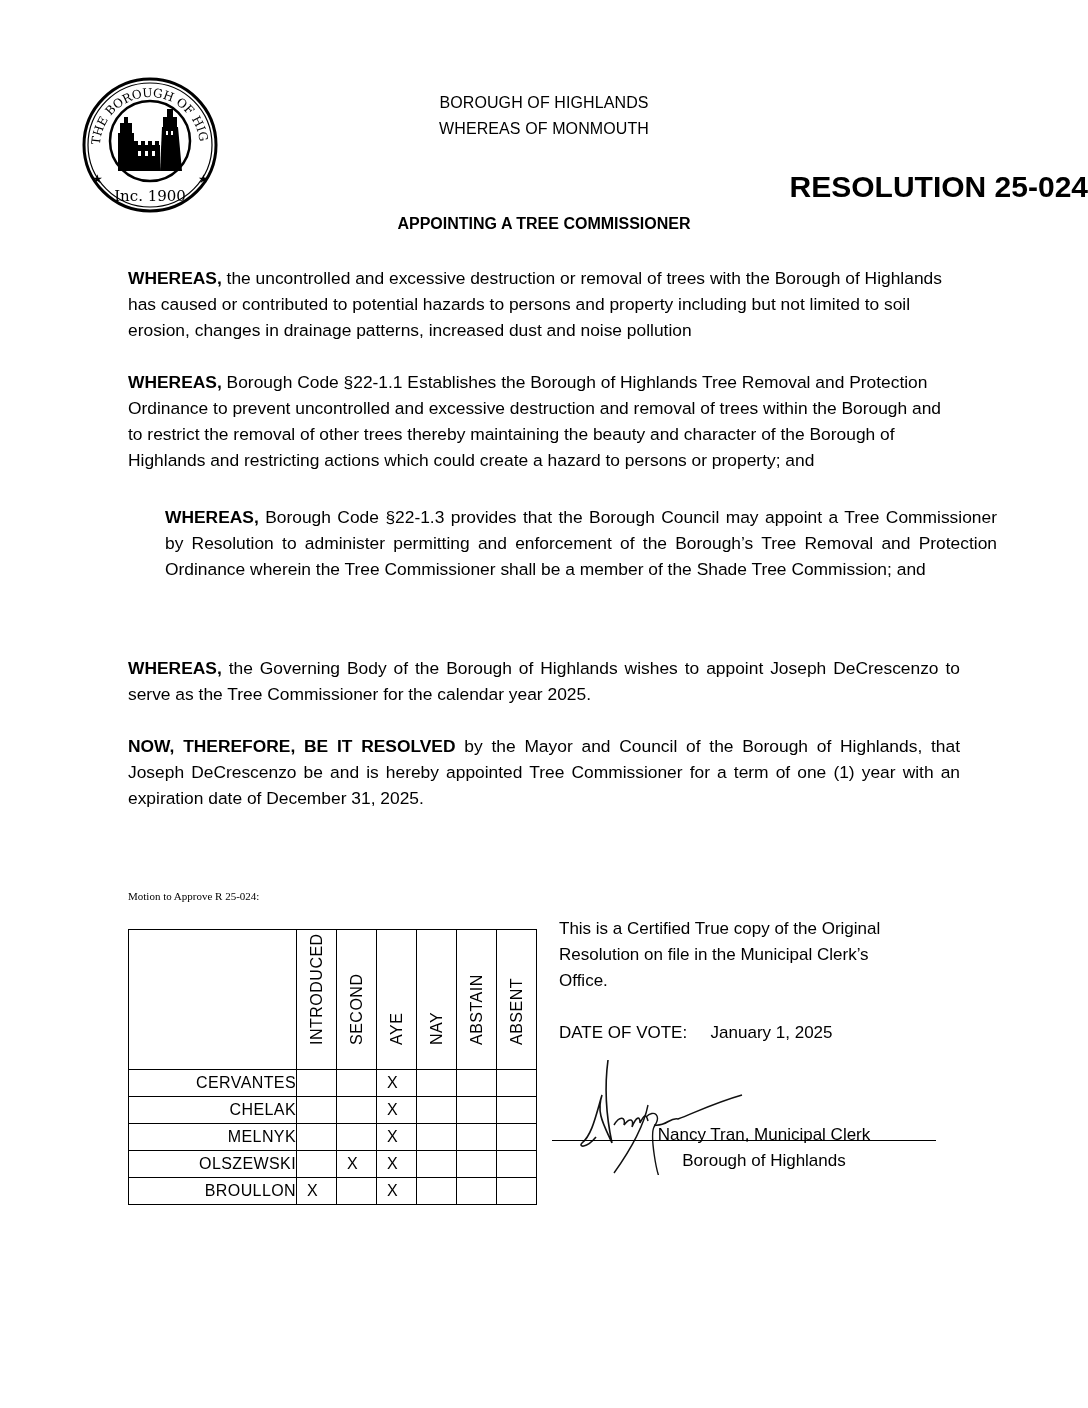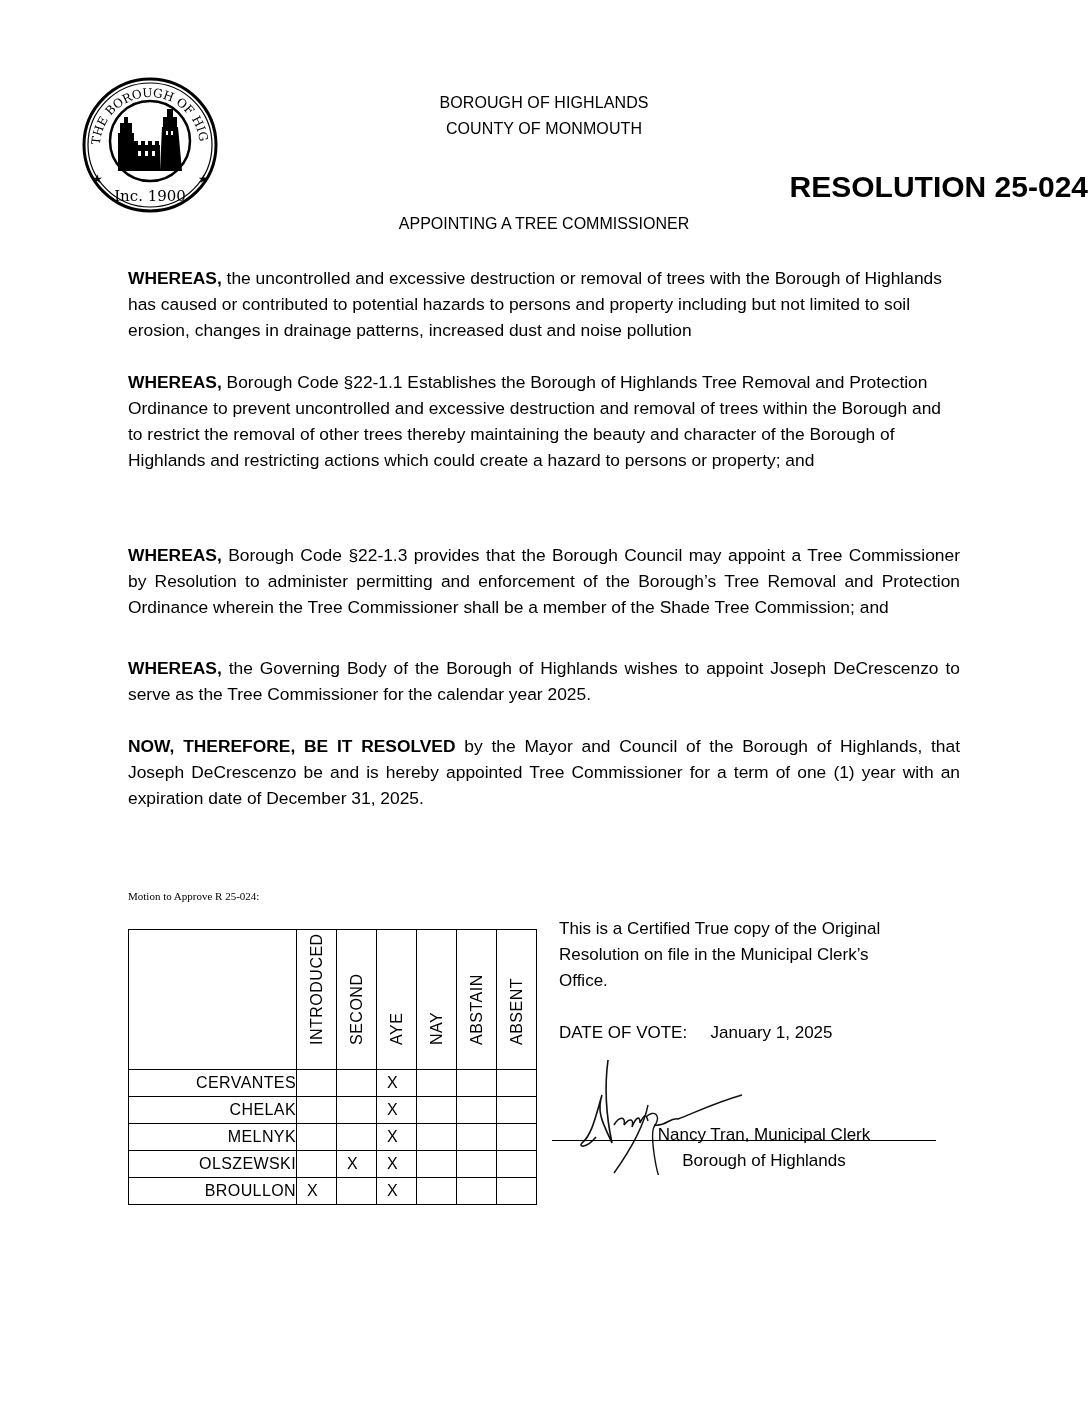--- a/index.html
+++ b/index.html
@@ -2,21 +2,21 @@
 <html><head>
 <meta charset="utf-8">
 <style>
   html, body { margin: 0; padding: 0; background: #ffffff; }
   body { width: 1088px; height: 1408px; position: relative; overflow: hidden;
          font-family: "Liberation Sans", sans-serif; color: #000; }
   .abs { position: absolute; }
   .seal { left: 78px; top: 75px; width: 145px; height: 140px; }
   .hdr-line { left: 0; width: 1088px; text-align: center; font-size: 16px; letter-spacing: 0.1px; }
   .title { left: 0; width: 1088px; text-align: right; font-size: 30px; font-weight: bold; top: 170px; }
-  .subtitle { left: 0; width: 1088px; text-align: center; font-size: 16px; font-weight: normal; top: 215px; }
+  .subtitle { left: 0; width: 1088px; text-align: center; font-size: 16px; font-weight: bold; top: 215px; }
   .para { left: 128px; width: 832px; font-size: 17.4px; line-height: 26px; font-stretch: condensed; }
   .para.justify { text-align: justify; text-align-last: left; }
   .para b { font-weight: bold; }
   .motion { left: 128px; top: 890px; font-size: 11px; font-family: Liberation Serif, serif; }
   table.votes { position: absolute; left: 128px; top: 929px; border-collapse: collapse; font-size: 16px; }
   table.votes td, table.votes th { border: 1px solid #000; padding: 0; }
   table.votes th { height: 139px; width: 39px; font-weight: normal; vertical-align: bottom; position: relative; }
   table.votes th.namehdr { width: 167px; }
   table.votes th .rot { position: absolute; left: 50%; bottom: 6px; transform-origin: 0 0;
                          transform: rotate(-90deg) translate(0, -50%); white-space: nowrap; font-size: 16px; letter-spacing: 0.5px; }
@@ -63,31 +63,31 @@
       <rect x="60" y="76" width="3" height="5"></rect>
         <rect x="67" y="76" width="3" height="5"></rect>
         <rect x="74" y="76" width="3" height="5"></rect>
       <rect x="88" y="56" width="2" height="4"></rect>
         <rect x="93" y="56" width="2" height="4"></rect>
     </g>
   </svg>
 </div>
 
 <div class="abs hdr-line" style="top:94px;">BOROUGH OF HIGHLANDS</div>
-<div class="abs hdr-line" style="top:120px;">COUNTY OF MONMOUTH</div>
+<div class="abs hdr-line" style="top:120px;">WHEREAS OF MONMOUTH</div>
 <div class="abs title">RESOLUTION 25-024</div>
 <div class="abs subtitle">APPOINTING A TREE COMMISSIONER</div>
 
 <div class="abs para" style="top:265px;">
   <b>WHEREAS,</b><span> the uncontrolled and excessive destruction or removal of trees with the Borough of Highlands has caused or contributed to potential hazards to persons and property including but not limited to soil erosion, changes in drainage patterns, increased dust and noise pollution</span>
 </div>
 <div class="abs para" style="top:369px;">
   <b>WHEREAS,</b><span> Borough Code §22-1.1 Establishes the Borough of Highlands Tree Removal and Protection Ordinance to prevent uncontrolled and excessive destruction and removal of trees within the Borough and to restrict the removal of other trees thereby maintaining the beauty and character of the Borough of Highlands and restricting actions which could create a hazard to persons or property; and</span>
 </div>
-<div class="abs para justify" style="top:542px;">
+<div class="abs para justify" style="top:504px;margin-left:37px;">
   <b>WHEREAS,</b><span> Borough Code §22-1.3 provides that the Borough Council may appoint a Tree Commissioner by Resolution to administer permitting and enforcement of the Borough’s Tree Removal and Protection Ordinance wherein the Tree Commissioner shall be a member of the Shade Tree Commission; and</span>
 </div>
 <div class="abs para justify" style="top:655px;">
   <b>WHEREAS,</b><span> the Governing Body of the Borough of Highlands wishes to appoint Joseph DeCrescenzo to serve as the Tree Commissioner for the calendar year 2025.</span>
 </div>
 <div class="abs para justify" style="top:733px;">
   <b>NOW, THEREFORE, BE IT RESOLVED</b><span> by the Mayor and Council of the Borough of Highlands, that Joseph DeCrescenzo be and is hereby appointed Tree Commissioner for a term of one (1) year with an expiration date of December 31, 2025.</span>
 </div>
 
 <div class="abs motion">Motion to Approve R 25-024:</div>

